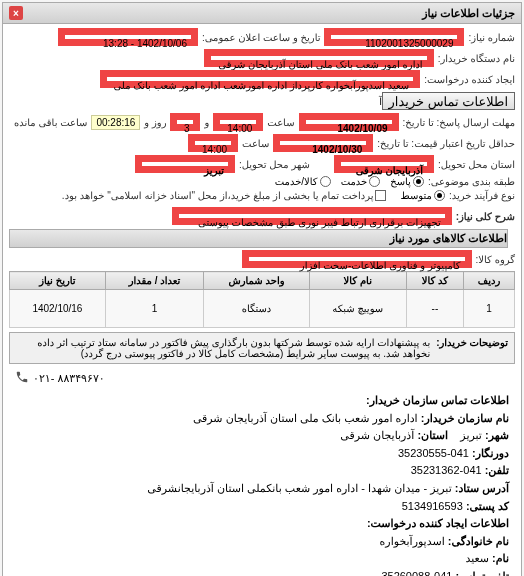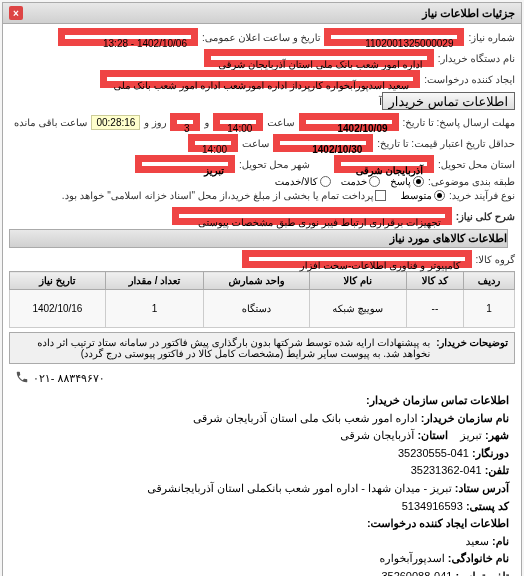--- a/index.html
+++ b/index.html
@@ -302,27 +302,27 @@
       <div>
         <b>آدرس ستاد:</b>
         <span>تبریز - میدان شهدا - اداره امور شعب بانکملی استان آذربایجانشرقی</span>
       </div>
       <div>
         <b>کد پستی:</b>
         <span>5134916593</span>
       </div>
       <div><b>اطلاعات ایجاد کننده درخواست:</b></div>
       <div>
+        <b>نام خانوادگی:</b>
+        <span>اسدپورآبخواره</span>
+      </div>
+      <div>
         <b>نام:</b>
         <span>سعید</span>
       </div>
       <div>
-        <b>نام خانوادگی:</b>
-        <span>اسدپورآبخواره</span>
-      </div>
-      <div>
         <b>تلفن تماس:</b>
         <span>041-35260088</span>
       </div>
     </div>
 
   </div>
 </div>
 
 </body></html>

